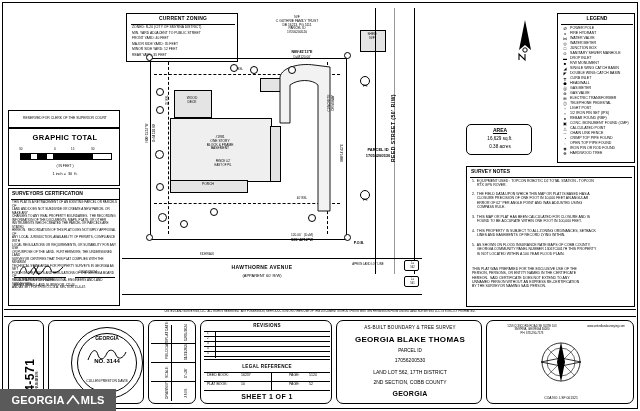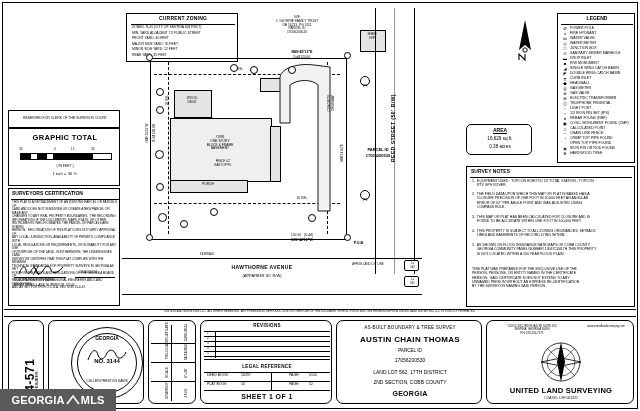--- a/index.html
+++ b/index.html
@@ -445,21 +445,21 @@
     <div class="t" style="left:108px;top:53px;font-size:3.5px;">5124</div>
     <div class="t" style="left:6px;top:62px;font-size:3.5px;">PLAT BOOK:</div>
     <div class="t" style="left:40px;top:62px;font-size:3.5px;">10</div>
     <div class="t" style="left:88px;top:62px;font-size:3.5px;">PAGE:</div>
     <div class="t" style="left:108px;top:62px;font-size:3.5px;">52</div>
     <div class="t ctr bold" style="left:0;top:72px;width:132px;font-size:7px;letter-spacing:0.4px;">SHEET 1 OF 1</div>
   </div>
 
   <div class="rb" style="left:336px;top:320px;width:146px;height:84px;">
     <div class="t ctr" style="left:0;top:5px;width:146px;font-size:4.6px;letter-spacing:0.2px;">AS-BUILT BOUNDARY &amp; TREE SURVEY</div>
-    <div class="t ctr bold" style="left:0;top:15px;width:146px;font-size:8px;letter-spacing:0.3px;">AUSTIN CHAIN THOMAS</div>
+    <div class="t ctr bold" style="left:0;top:15px;width:146px;font-size:8px;letter-spacing:0.3px;">GEORGIA BLAKE THOMAS</div>
     <div class="t ctr" style="left:0;top:28px;width:146px;font-size:4.6px;">PARCEL ID</div>
     <div class="t ctr" style="left:0;top:37px;width:146px;font-size:5px;">17056200530</div>
     <div class="t ctr" style="left:0;top:49px;width:146px;font-size:5px;">LAND LOT 562, 17TH DISTRICT</div>
     <div class="t ctr" style="left:0;top:59px;width:146px;font-size:5px;">2ND SECTION, COBB COUNTY</div>
     <div class="t ctr bold" style="left:0;top:69px;width:146px;font-size:7px;letter-spacing:0.3px;">GEORGIA</div>
   </div>
 
   <div class="rb" style="left:486px;top:320px;width:148px;height:84px;">
     <div class="t ctr" style="left:2px;top:4px;width:86px;font-size:2.8px;line-height:3.4px;">1259 CONCORD ROAD SE SUITE 103
 SMYRNA, GEORGIA 30080
@@ -467,21 +467,20 @@
     <div class="t ctr" style="left:92px;top:4px;width:54px;font-size:2.8px;">www.unitedlandsurveying.com</div>
 
     <svg class="nar" style="left:46px;top:18px;" width="56" height="46" viewBox="0 0 56 46">
       <circle cx="28" cy="23" r="19" fill="none" stroke="#000" stroke-width="0.8"></circle>
       <circle cx="28" cy="23" r="14" fill="none" stroke="#000" stroke-width="0.6"></circle>
       <path d="M28,3 L32,23 L28,43 L24,23 Z" fill="#000"></path>
       <path d="M8,23 L28,19 L48,23 L28,27 Z" fill="none" stroke="#000" stroke-width="0.8"></path>
       <path d="M14,9 L28,23 L42,37" stroke="#000" stroke-width="0.5" fill="none"></path>
       <path d="M42,9 L28,23 L14,37" stroke="#000" stroke-width="0.5" fill="none"></path>
     </svg>
-    <div class="t ctr bold" style="left:0;top:66px;width:148px;font-size:7.6px;letter-spacing:0.2px;">UNITED LAND SURVEYING</div>
     <div class="t ctr" style="left:0;top:76px;width:148px;font-size:3.4px;">COA NO. LSF 001321</div>
   </div>
 
   <div class="mls">
     <span>GEORGIA</span>
     <svg style="margin:0 1px;" width="14" height="10" viewBox="0 0 14 10">
       <path d="M1,9 L7,1 L13,9" fill="none" stroke="#fff" stroke-width="1.6"></path>
     </svg>
     <span>MLS</span>
   </div>

